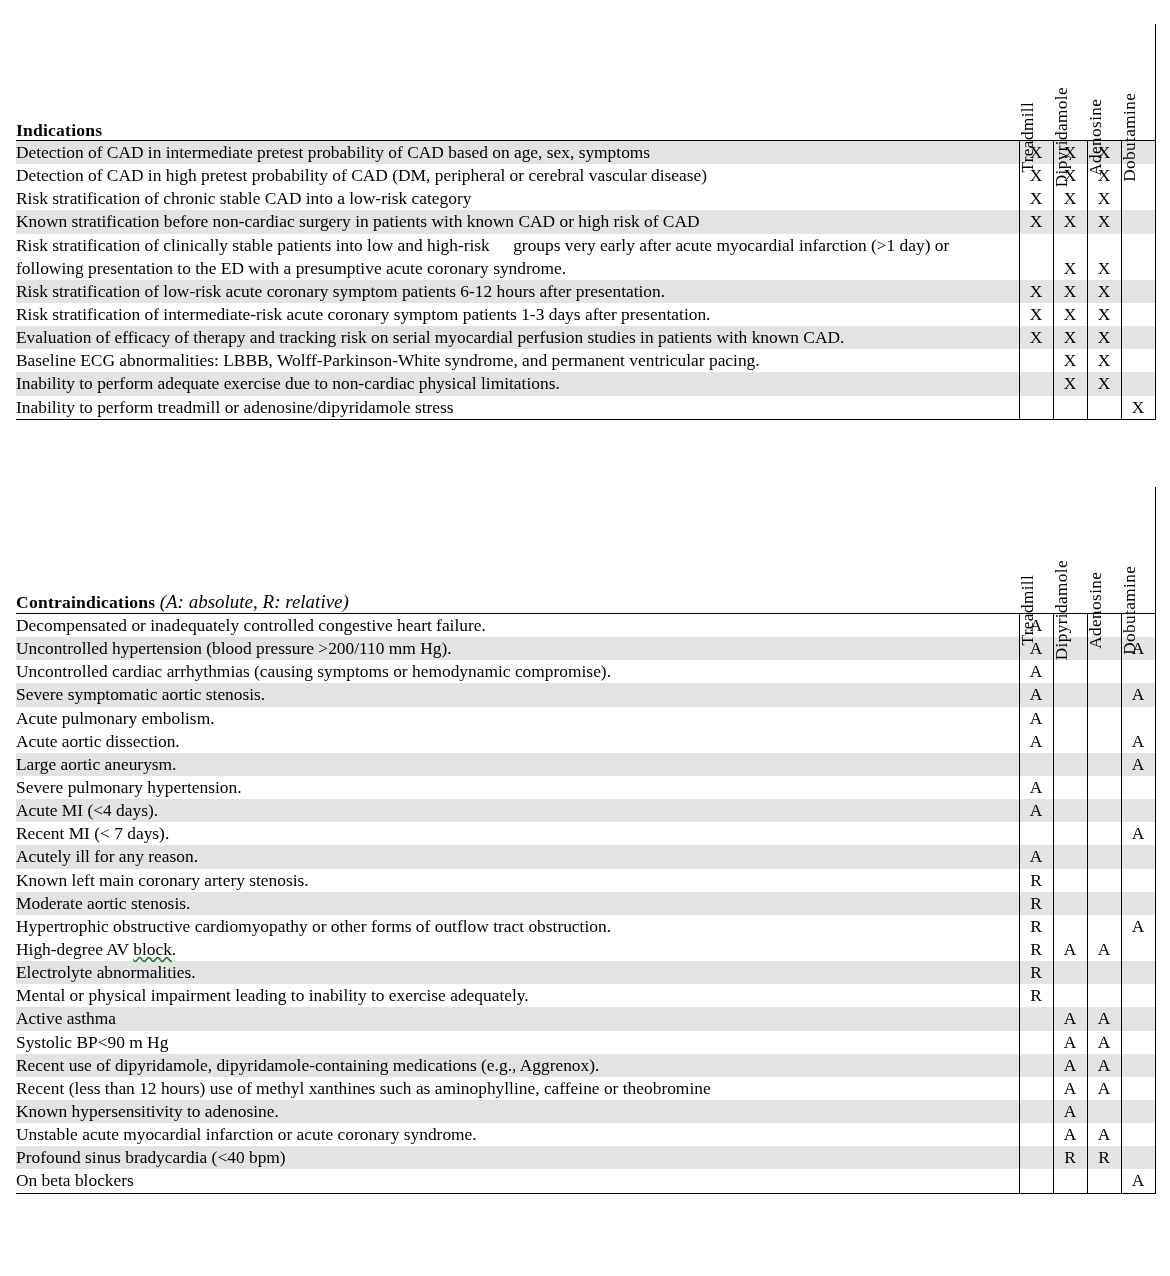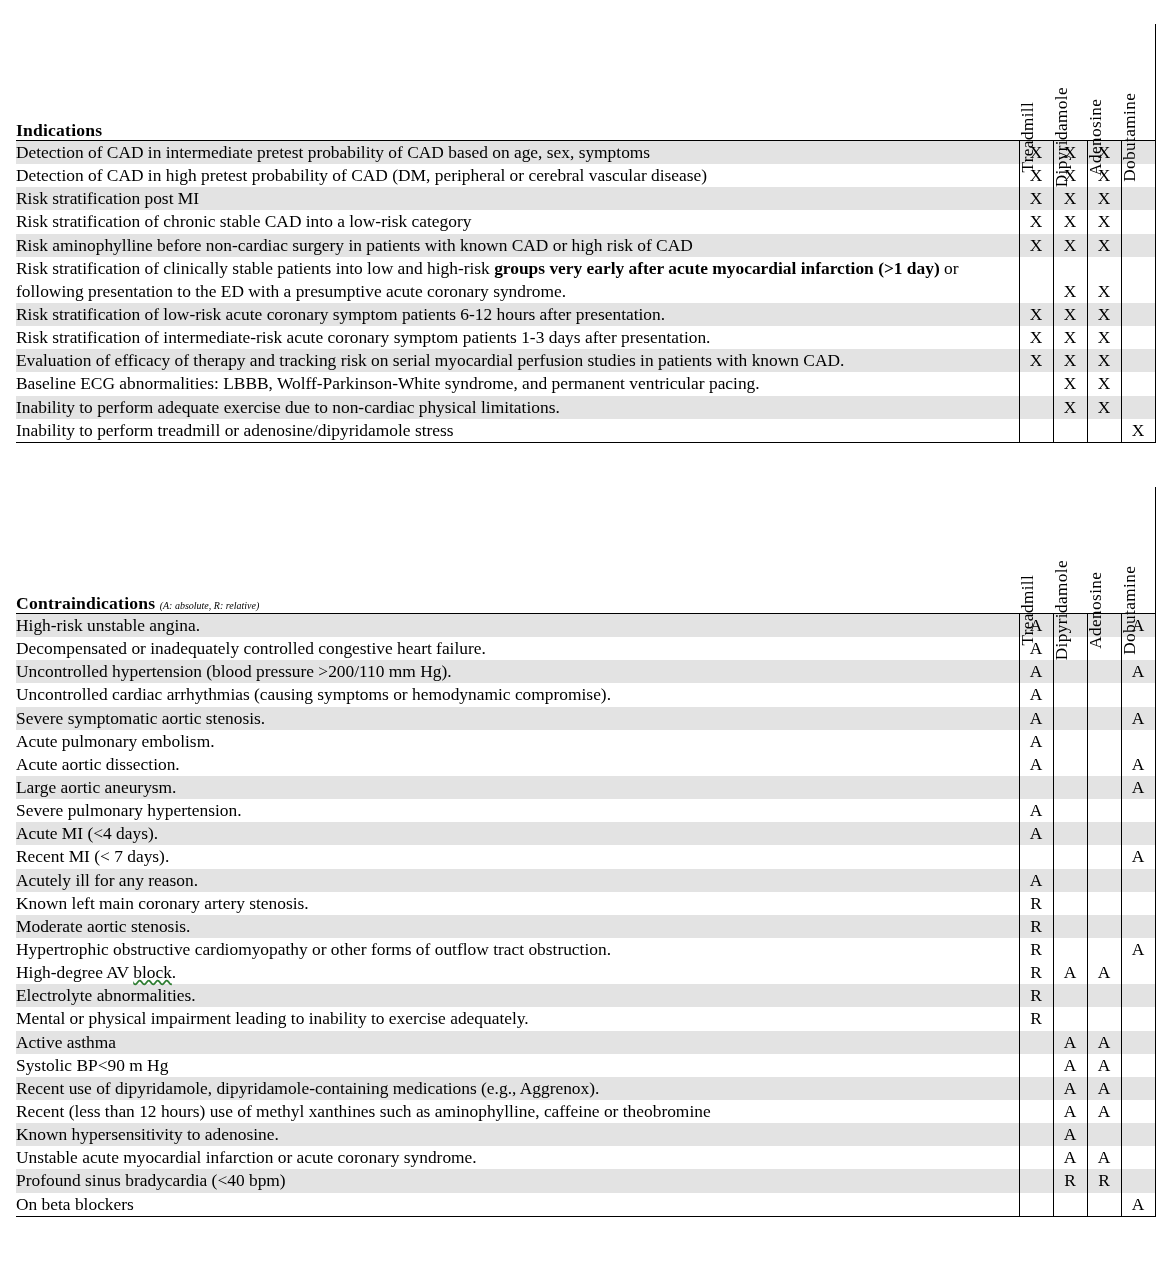--- a/index.html
+++ b/index.html
@@ -51,21 +51,21 @@
     white-space: nowrap;
     line-height: 1.15;
   }
   .hdr-title b {
     font-weight: bold;
     font-size: 17.6px;
     letter-spacing: .2px;
   }
   .hdr-title i {
     font-style: italic;
-    font-size: 10px;
+    font-size: 19px;
     text-align: center;
   }
   .rot-cell {
     position: relative;
     border-left: 1.4px solid #000;
     border-right: 0;
     height: 100%;
   }
   .rot-cell.last { border-right: 1.4px solid #000; }
   .rot-inner {
@@ -98,21 +98,21 @@
   }
   tr.row td.mk {
     text-align: center;
     border-left: 1.4px solid #000;
     line-height: 1.33;
     padding: 0;
   }
   tr.row td.mk.last { border-right: 1.4px solid #000; }
   tr.row.shade td { background: #e3e3e3; }
 
-  .bold { font-weight: bold; }
+  .bold { font-weight: normal; margin-left: 19px; }
   .spell {
     text-decoration: underline wavy #2e7d32;
     text-decoration-skip-ink: none;
   }
 
   .botrule td {
     border-top: 1.6px solid #000;
     height: 0;
     line-height: 0;
     font-size: 0;
@@ -169,36 +169,29 @@
           <td class="mk">X</td>
           <td class="mk last"></td>
         </tr>
         <tr class="row">
           <td class="lbl">Detection of CAD in high pretest probability of CAD (DM, peripheral or cerebral vascular disease)</td>
           <td class="mk">X</td>
           <td class="mk">X</td>
           <td class="mk">X</td>
           <td class="mk last"></td>
         </tr>
-        <tr class="row shade">
-          <td class="lbl">Risk stratification post MI</td>
-          <td class="mk">X</td>
-          <td class="mk">X</td>
-          <td class="mk">X</td>
-          <td class="mk last"></td>
-        </tr>
         <tr class="row">
           <td class="lbl">Risk stratification of chronic stable CAD into a low-risk category</td>
           <td class="mk">X</td>
           <td class="mk">X</td>
           <td class="mk">X</td>
           <td class="mk last"></td>
         </tr>
         <tr class="row shade">
-          <td class="lbl">Risk aminophylline before non-cardiac surgery in patients with known CAD or high risk of CAD</td>
+          <td class="lbl">Known stratification before non-cardiac surgery in patients with known CAD or high risk of CAD</td>
           <td class="mk">X</td>
           <td class="mk">X</td>
           <td class="mk">X</td>
           <td class="mk last"></td>
         </tr>
         <tr class="row">
           <td class="lbl"><span>Risk stratification of clinically stable patients into low and high-risk </span><span class="bold">groups very early after acute myocardial infarction (&gt;1 day)</span><span> or following presentation to the ED with a presumptive acute coronary syndrome.</span></td>
           <td class="mk"></td>
           <td class="mk">X</td>
           <td class="mk">X</td>
@@ -280,27 +273,20 @@
             <span class="rot-inner">Dobutamine</span>
           </td>
         </tr>
         <tr class="hrule">
           <td></td>
           <td class="vl"></td>
           <td class="vl"></td>
           <td class="vl"></td>
           <td class="vl vr"></td>
         </tr>
-        <tr class="row shade">
-          <td class="lbl">High-risk unstable angina.</td>
-          <td class="mk">A</td>
-          <td class="mk"></td>
-          <td class="mk"></td>
-          <td class="mk last">A</td>
-        </tr>
         <tr class="row">
           <td class="lbl">Decompensated or inadequately controlled congestive heart failure.</td>
           <td class="mk">A</td>
           <td class="mk"></td>
           <td class="mk"></td>
           <td class="mk last"></td>
         </tr>
         <tr class="row shade">
           <td class="lbl">Uncontrolled hypertension (blood pressure &gt;200/110 mm Hg).</td>
           <td class="mk">A</td>

